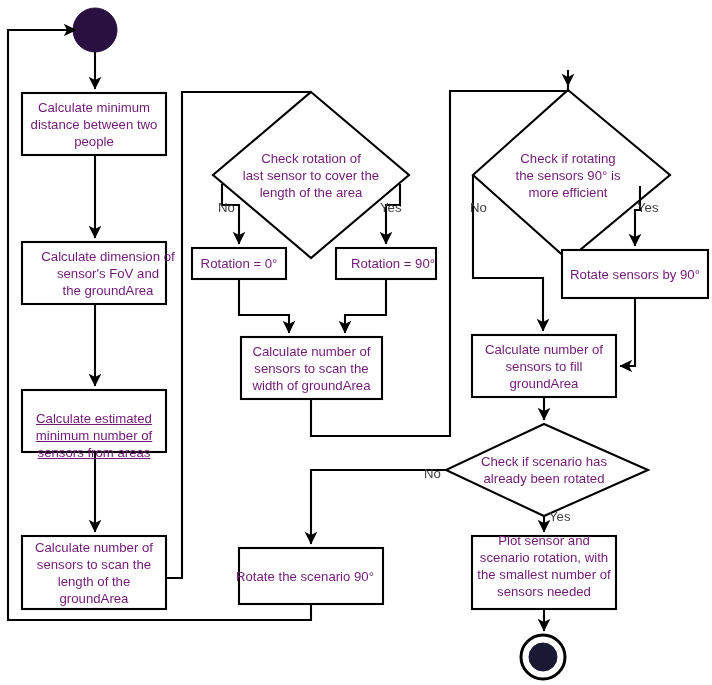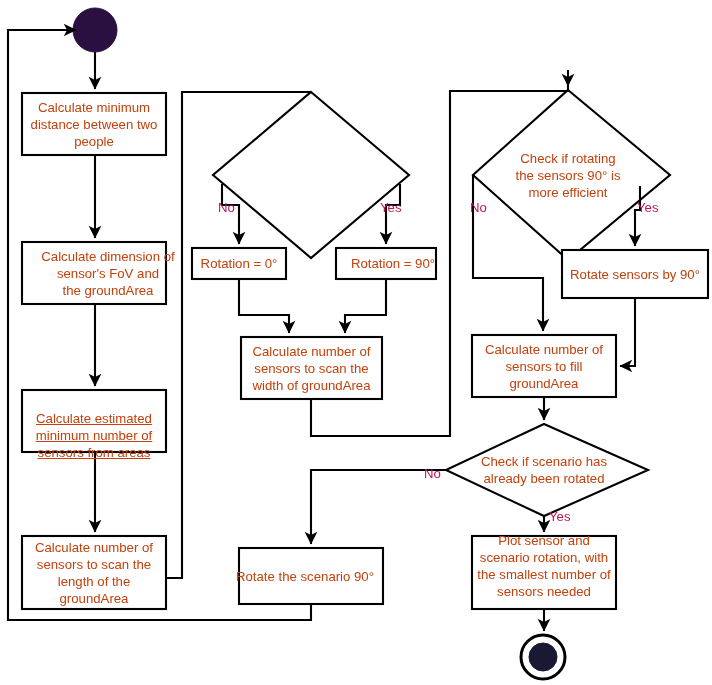--- a/index.html
+++ b/index.html
@@ -23,30 +23,30 @@
     top: 0;
     width: 712px;
     height: 685px;
   }
   .node-label {
     position: absolute;
     display: flex;
     align-items: center;
     justify-content: center;
     text-align: center;
-    color: #c2410c;
+    color: #701a75;
     font-family: "Liberation Sans", sans-serif;
     font-size: 13.2px;
     line-height: 17px;
     white-space: pre-line;
     pointer-events: none;
   }
   .edge-label {
     position: absolute;
-    color: #be185d;
+    color: #404040;
     font-family: "Liberation Sans", sans-serif;
     font-size: 13.2px;
     line-height: 15px;
     white-space: nowrap;
     pointer-events: none;
   }
 </style>
 </head>
 <body>
 
@@ -143,20 +143,23 @@
 
   <div class="node-label" style="left:22px; top:404px; width:144px; height:62px;text-decoration:underline;">Calculate estimated
 minimum number of
 sensors from areas</div>
 
   <div class="node-label" style="left:22px; top:536px; width:144px; height:73px;">Calculate number of
 sensors to scan the
 length of the
 groundArea</div>
 
+  <div class="node-label" style="left:213px; top:140px; width:196px; height:70px;">Check rotation of
+last sensor to cover the
+length of the area</div>
 
   <div class="node-label" style="left:192px; top:248px; width:94px; height:31px;">Rotation = 0°</div>
 
   <div class="node-label" style="left:336px; top:248px; width:114px; height:31px;">Rotation = 90°</div>
 
   <div class="node-label" style="left:241px; top:337px; width:141px; height:62px;">Calculate number of
 sensors to scan the
 width of groundArea</div>
 
   <div class="node-label" style="left:473px; top:140px; width:190px; height:70px;">Check if rotating

